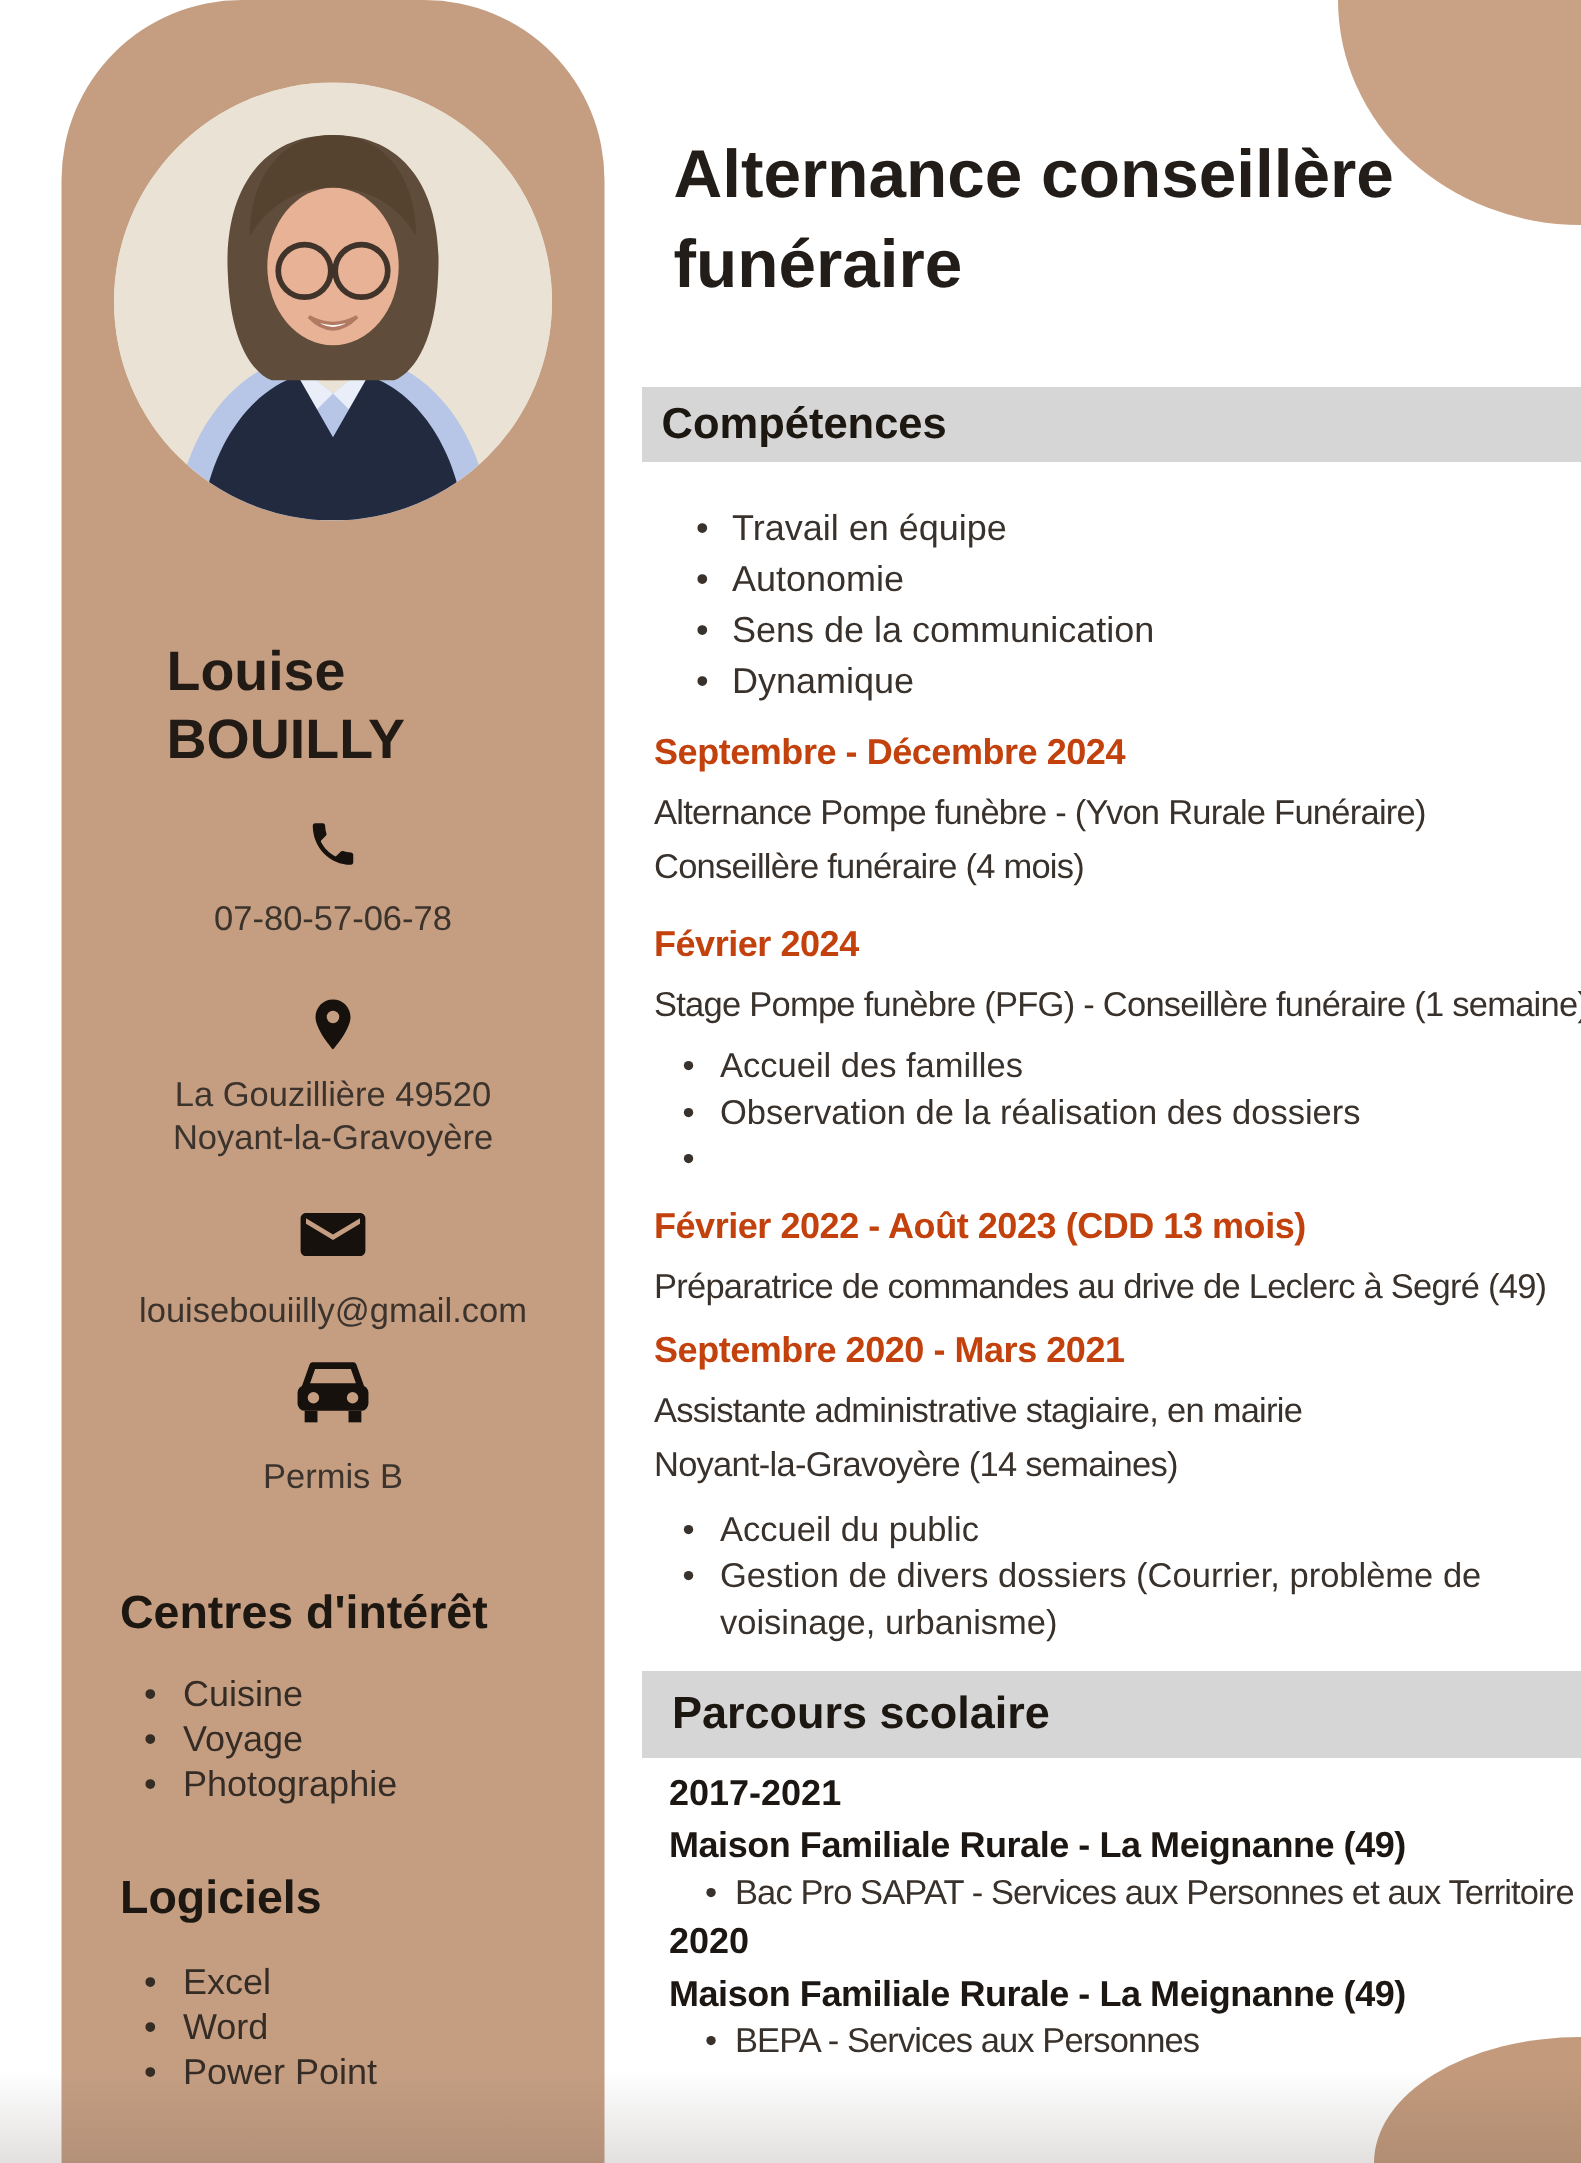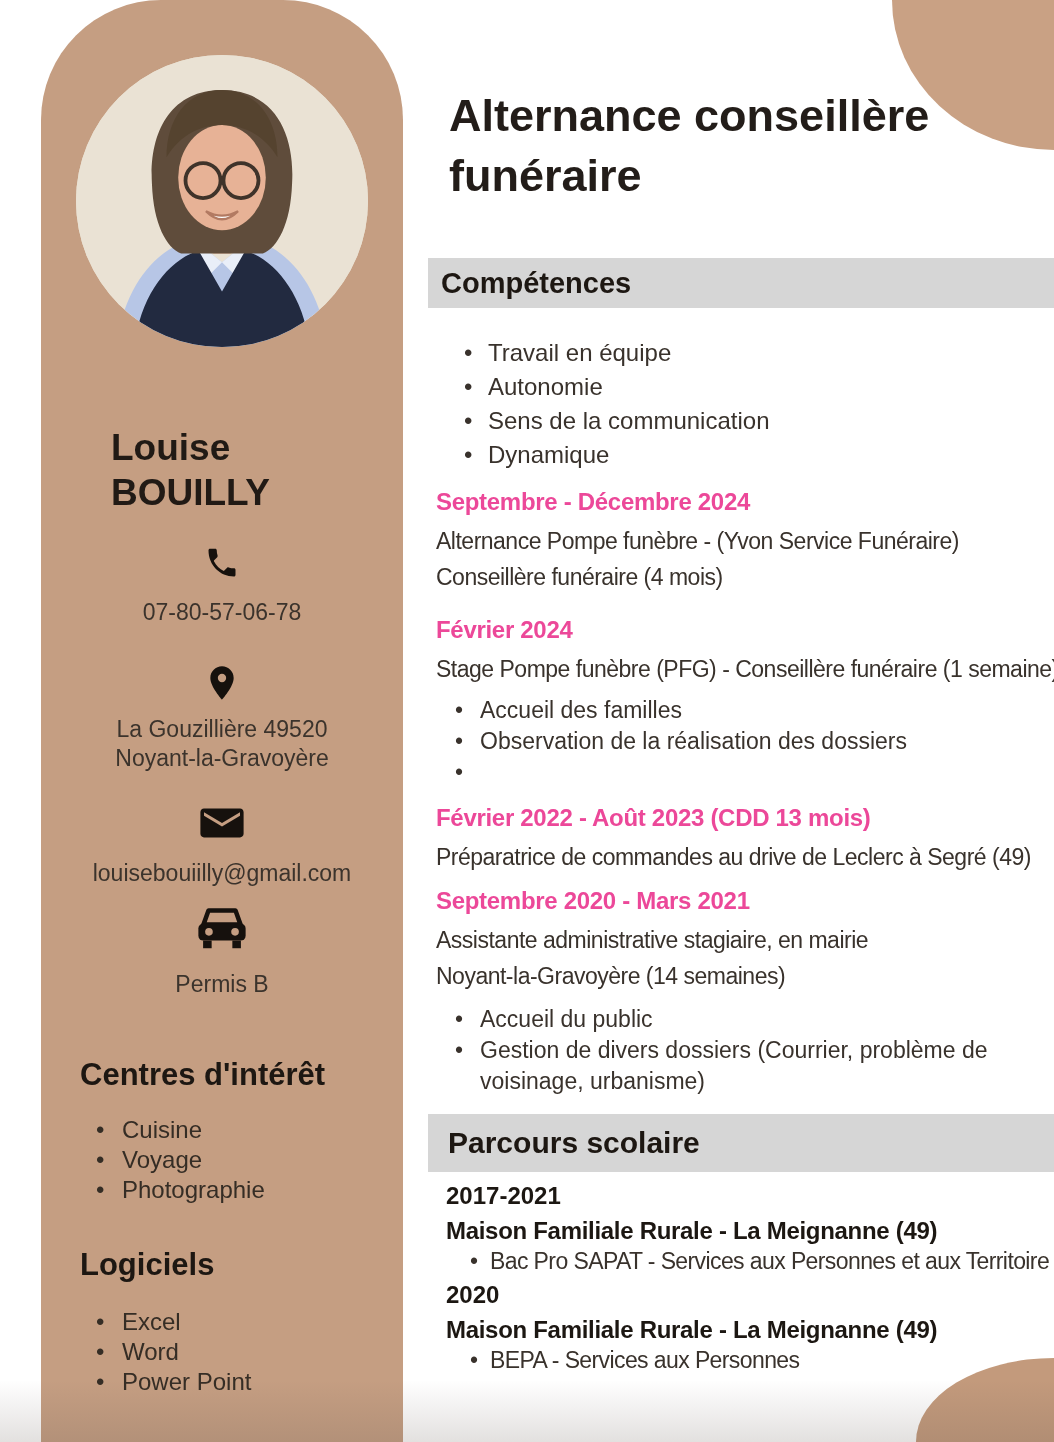--- a/index.html
+++ b/index.html
@@ -49,21 +49,21 @@
   .banner{background:#d6d6d6;font-weight:700;color:#1d1712;}
   .banner-1{margin-top:52px;padding:8px 0 8px 13px;font-size:29px;line-height:34px;}
   .banner-2{margin-top:8px;padding:11px 0 11px 13px;font-size:29px;line-height:34px;}
   .banner-3{margin-top:17px;padding:12px 0 12px 20px;font-size:30px;line-height:34px;}
 
   .blist{list-style:none;margin:28px 0 0;padding:0 0 0 36px;}
   .blist li{display:flex;font-size:24px;color:#39322c;line-height:34px;}
   .blist .dot{width:24px;flex:none;}
 
   .entries{margin-top:13px;}
-  .entry .period{margin:0 0 0 8px;font-size:24px;font-weight:700;color:#ec4899;
+  .entry .period{margin:0 0 0 8px;font-size:24px;font-weight:700;color:#c2410c;
     line-height:34px;white-space:nowrap;letter-spacing:-0.3px;}
   .entry .line{margin:0 0 0 8px;font-size:23px;color:#39322c;line-height:36px;
     white-space:nowrap;letter-spacing:-0.5px;}
   .entry .period{margin-bottom:4px;}
   .e2{margin-top:18px;}
   .e3{margin-top:13px;}
   .e4{margin-top:9px;}
   .xlist{list-style:none;margin:8px 0 0;padding:0 0 0 27px;}
   .e4 .xlist{margin-top:10px;}
   .xlist li{display:flex;font-size:23px;color:#39322c;line-height:31px;}
@@ -201,21 +201,21 @@
           <span class="dot">•</span>
           <span>Dynamique</span>
         </li>
     </ul>
 
 
     <div class="entries">
 
       <div class="entry e1">
         <h3 class="period">Septembre - Décembre 2024</h3>
-        <p class="line">Alternance Pompe funèbre - (Yvon Service Funéraire)</p>
+        <p class="line">Alternance Pompe funèbre - (Yvon Rurale Funéraire)</p>
         <p class="line">Conseillère funéraire (4 mois)</p>
       </div>
 
       <div class="entry e2">
         <h3 class="period">Février 2024</h3>
         <p class="line">Stage Pompe funèbre (PFG) - Conseillère funéraire (1 semaine)</p>
         <ul class="xlist">
           <li>
               <span class="dot">•</span>
               <span class="txt">Accueil des familles</span>

